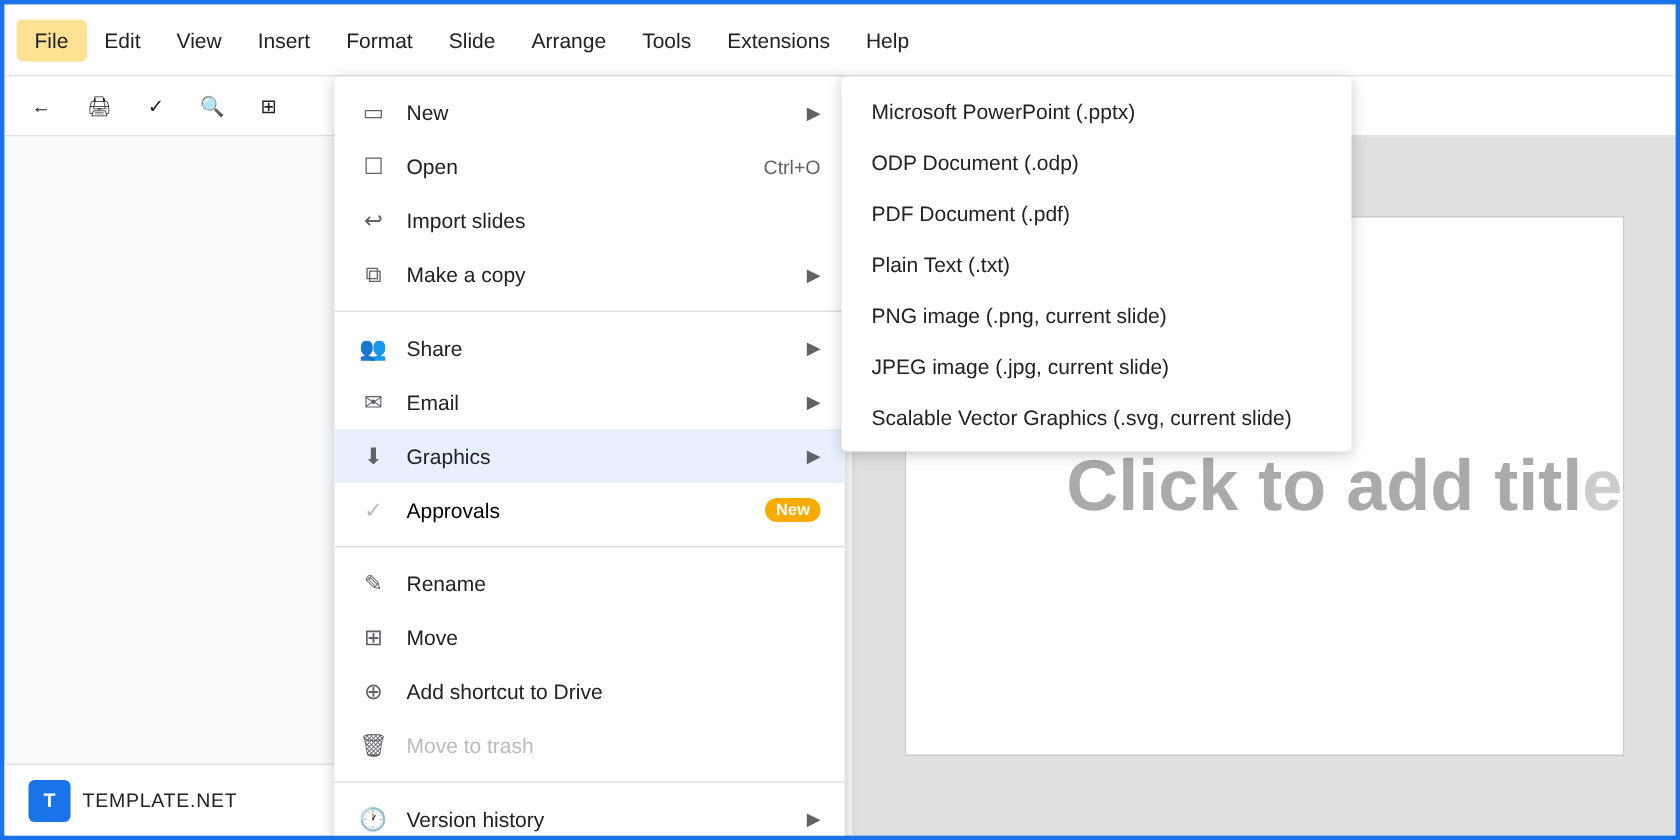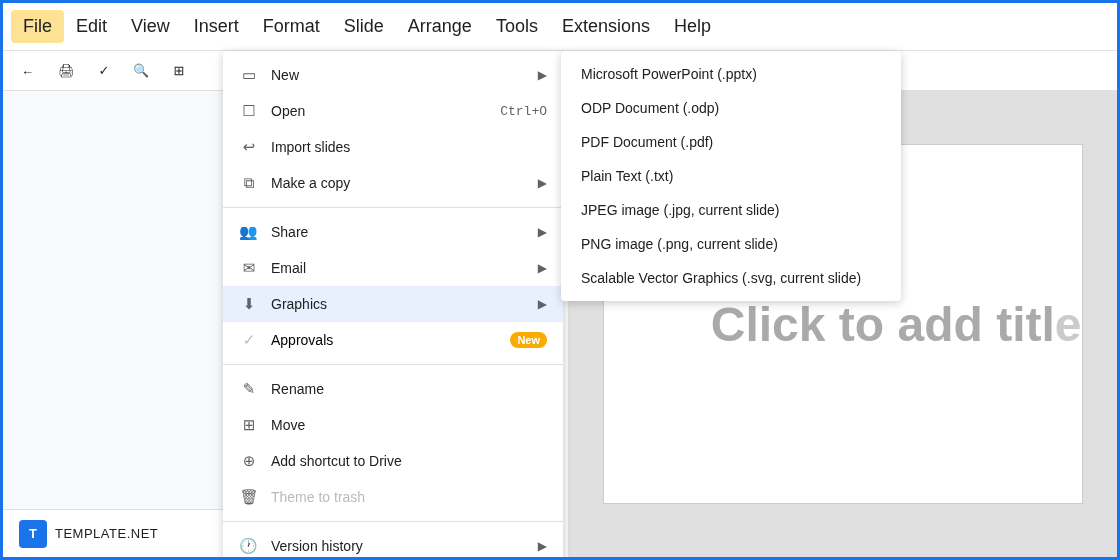--- a/index.html
+++ b/index.html
@@ -20,21 +20,21 @@
       align-items: center;
       background: #fff;
       height: 48px;
       border-bottom: 1px solid #e0e0e0;
       padding: 0 8px;
     }
     .menu-item {
       padding: 6px 12px;
       cursor: pointer;
       border-radius: 4px;
-      font-size: 18px;
+      font-size: 14px;
       color: #202124;
       white-space: nowrap;
     }
     .menu-item.active {
       background: #fde293;
       color: #202124;
     }
 
     
     .toolbar {
@@ -113,21 +113,20 @@
       display: flex;
       align-items: center;
       justify-content: center;
       font-size: 15px;
       color: #5f6368;
     }
     .dropdown-label { flex: 1; }
     .dropdown-shortcut {
       color: #5f6368;
       font-size: 13px;
-      font-family: Liberation Mono, monospace;
     }
     .dropdown-arrow {
       color: #5f6368;
       font-size: 12px;
     }
     .dropdown-separator {
       border: none;
       border-top: 1px solid #e0e0e0;
       margin: 6px 0;
     }
@@ -301,21 +300,21 @@
   <div class="dropdown-item">
     <span class="dropdown-icon">⊞</span>
     <span class="dropdown-label">Move</span>
   </div>
   <div class="dropdown-item">
     <span class="dropdown-icon">⊕</span>
     <span class="dropdown-label">Add shortcut to Drive</span>
   </div>
   <div class="dropdown-item disabled">
     <span class="dropdown-icon">🗑</span>
-    <span class="dropdown-label">Theme to trash</span>
+    <span class="dropdown-label">Move to trash</span>
   </div>
 
   <hr class="dropdown-separator">
 
   <div class="dropdown-item">
     <span class="dropdown-icon">🕐</span>
     <span class="dropdown-label">Version history</span>
     <span class="dropdown-arrow">▶</span>
   </div>
 </div>
@@ -327,24 +326,24 @@
   <div class="submenu-item">
     <span>ODP Document (.odp)</span>
   </div>
   <div class="submenu-item">
     <span>PDF Document (.pdf)</span>
   </div>
   <div class="submenu-item">
     <span>Plain Text (.txt)</span>
   </div>
   <div class="submenu-item">
+    <span>PNG image (.png, current slide)</span>
+  </div>
+  <div class="submenu-item">
     <span>JPEG image (.jpg, current slide)</span>
-  </div>
-  <div class="submenu-item">
-    <span>PNG image (.png, current slide)</span>
   </div>
   <div class="submenu-item">
     <span>Scalable Vector Graphics (.svg, current slide)</span>
   </div>
 </div>
 
 <div class="logo-area">
   <div class="logo-icon">T</div>
   <span class="logo-text">TEMPLATE.NET</span>
 </div>

